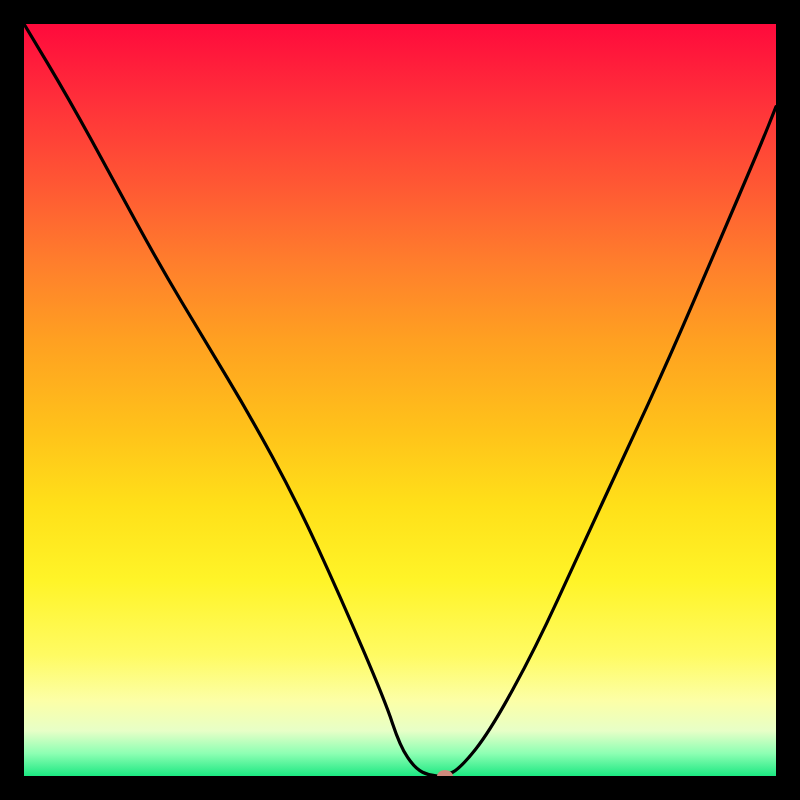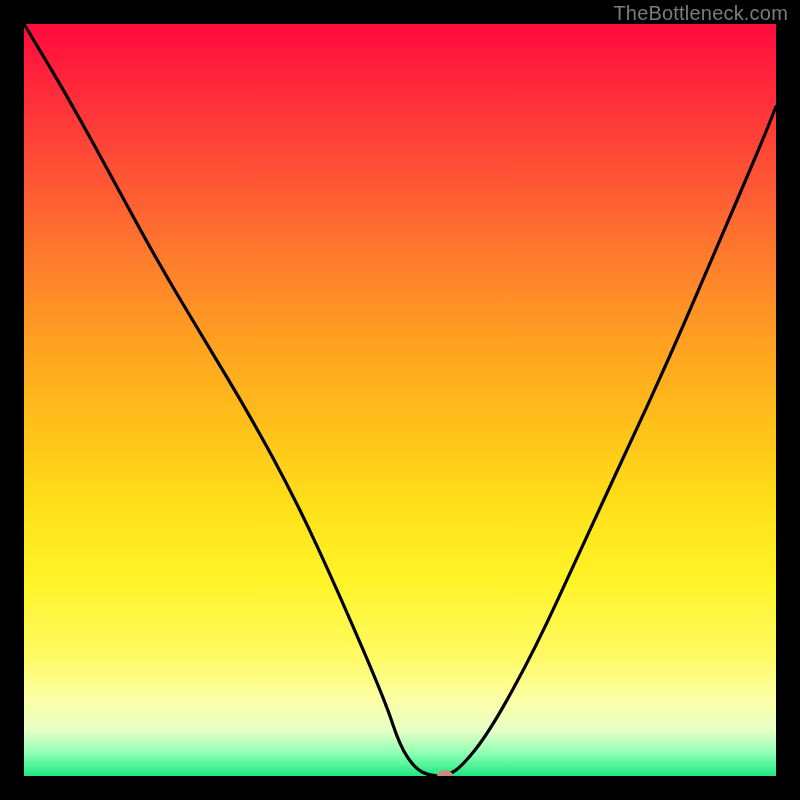--- a/index.html
+++ b/index.html
@@ -70,21 +70,20 @@
     background: #cf8a7d;
     border-radius: 50%;
     transform: translate(-50%, -50%);
   }
 </style>
 </head>
 <body>
 
 <div class="frame">
 
-  <div class="watermark">TheBottleneck.com</div>
 
   <div class="plot-area">
     <div class="gradient"></div>
 
     <svg class="curve" viewBox="0 0 752 752" preserveAspectRatio="none">
       <path id="curve-path" d="M 0.0 0.0 Q 0.0 0.0 22.6 37.6 Q 45.1 75.2 67.7 116.6 Q 90.2 157.9 112.8 199.3 Q 135.4 240.6 157.9 278.2 Q 180.5 315.8 203.0 353.4 Q 225.6 391.0 248.2 432.4 Q 270.7 473.8 293.3 522.6 Q 315.8 571.5 338.4 624.2 Q 361.0 676.8 368.5 699.4 Q 376.0 721.9 383.5 733.2 Q 391.0 744.5 398.6 748.2 Q 406.1 752.0 413.6 752.0 Q 421.1 752.0 428.6 748.2 Q 436.2 744.5 451.2 725.7 Q 466.2 706.9 488.8 665.5 Q 511.4 624.2 533.9 575.3 Q 556.5 526.4 579.0 477.5 Q 601.6 428.6 624.2 379.8 Q 646.7 330.9 669.3 278.2 Q 691.8 225.6 714.4 173.0 Q 737.0 120.3 744.5 101.5 T 752.0 82.7" fill="none" stroke="#000" stroke-width="3.2" stroke-linecap="round" stroke-linejoin="round"></path>
     </svg>
 
     <div id="marker" class="marker" style="left: 421.12px; top: 752px; background: rgb(207, 138, 125);"></div>
   </div>

